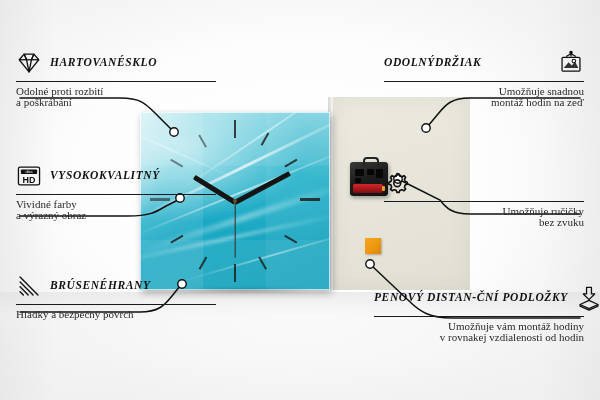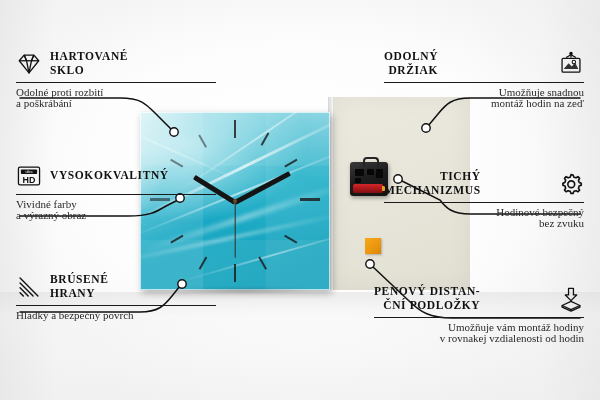--- a/index.html
+++ b/index.html
@@ -92,21 +92,21 @@
     position:absolute;left:146px;top:286px;width:196px;height:9px;
     background:radial-gradient(ellipse 50% 50% at 50% 50%, rgba(0,0,0,.22), rgba(0,0,0,0) 72%);
     filter:blur(1.5px);
   }
 
   
   .callout{position:absolute;width:200px;}
   .callout .head{display:flex;align-items:center;gap:8px;}
   .callout.left .head{justify-content:flex-start;}
   .callout.right .head{justify-content:space-between;}
-  .titles{display:flex;flex-direction:column;}
+  .titles{display:flex;flex-direction:row;font-style:italic;}
   .ttl{
     font-family:"Liberation Serif", serif;
     font-weight:700;font-size:11.5px;letter-spacing:.6px;color:#111;
     line-height:13.5px;text-transform:uppercase;white-space:nowrap;
   }
   .callout.right .ttl{text-align:right;}
   .rule{height:1px;background:#1a1a1a;margin-top:5px;width:100%;}
   .sub{
     font-family:"Liberation Serif", serif;
     font-size:11px;line-height:10.6px;color:#2a2a2a;margin-top:4px;
@@ -273,36 +273,32 @@
         </svg>
       </span>
     </div>
     <div class="rule"></div>
     <div class="sub">Umožňuje snadnou</div>
     <div class="sub" style="margin-top:0">montáž hodin na zeď</div>
   </div>
 
   <div class="callout right c-mr">
     <div class="head">
-      <span class="titles">
-        <span class="ttl">TICHÝ</span>
-        <span class="ttl">MECHANIZMUS</span>
-      </span>
       <span class="ico">
         <svg viewBox="0 0 32 32" fill="none" stroke="#111" stroke-width="2" stroke-linejoin="round">
           <path d="M16,4.5 L18.6,5 L19.6,7.6 L22.2,8.4 L24.6,7 L26.6,9 L25.2,11.4 L26,14 L28.6,15 L28.6,17.6
                    L26,18.6 L25.2,21.2 L26.6,23.6 L24.6,25.6 L22.2,24.2 L19.6,25 L18.6,27.6 L16,27.6
                    L15,25 L12.4,24.2 L10,25.6 L8,23.6 L9.4,21.2 L8.6,18.6 L6,17.6 L6,15 L8.6,14 L9.4,11.4
                    L8,9 L10,7 L12.4,8.4 L15,7.6 Z"></path>
           <circle cx="16.3" cy="16.3" r="4.2"></circle>
         </svg>
       </span>
     </div>
     <div class="rule"></div>
-    <div class="sub">Hodinové bezpečný</div>
+    <div class="sub">Umožňuje ručičky</div>
     <div class="sub" style="margin-top:0">bez zvuku</div>
   </div>
 
   <div class="callout right c-br">
     <div class="head">
       <span class="titles">
         <span class="ttl">PENOVÝ DISTAN-</span>
         <span class="ttl">ČNÍ PODLOŽKY</span>
       </span>
       <span class="ico">

